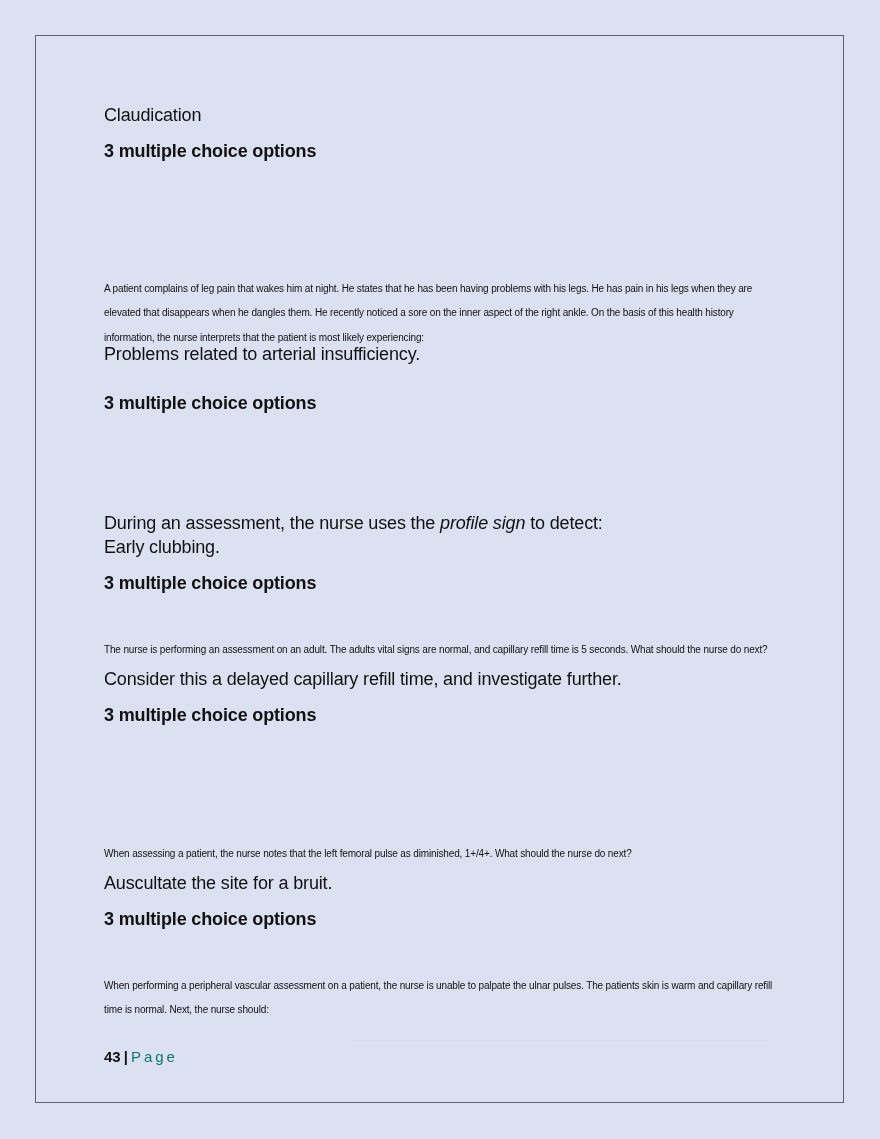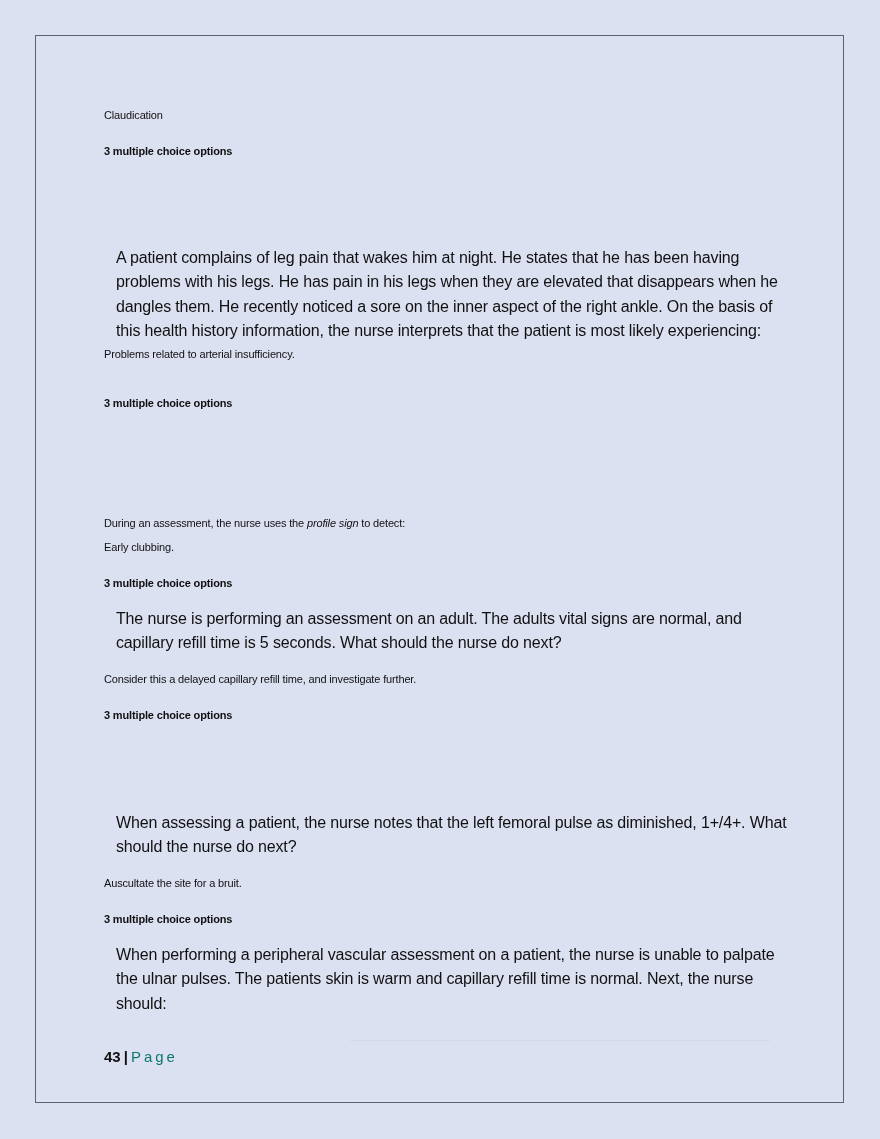--- a/index.html
+++ b/index.html
@@ -27,32 +27,33 @@
   }
   .content {
     position: absolute;
     left: 104px;
     top: 0;
     width: 680px;
   }
   .line {
     position: absolute;
     left: 0;
-    font-size: 11px;
+    font-size: 18px;
     line-height: 24px;
     white-space: nowrap;
     letter-spacing: -0.15px;
   }
   .para {
     position: absolute;
-    left: 12px;
+    left: 0;
     width: 680px;
-    font-size: 16px;
+    font-size: 10px;
     line-height: 24.3px;
     letter-spacing: -0.15px;
+    margin-top: 31px;
   }
   .bold { font-weight: bold; }
   .italic { font-style: italic; }
   .footer {
     position: absolute;
     left: 104px;
     top: 1045px;
     font-size: 15px;
     line-height: 24px;
     white-space: nowrap;

